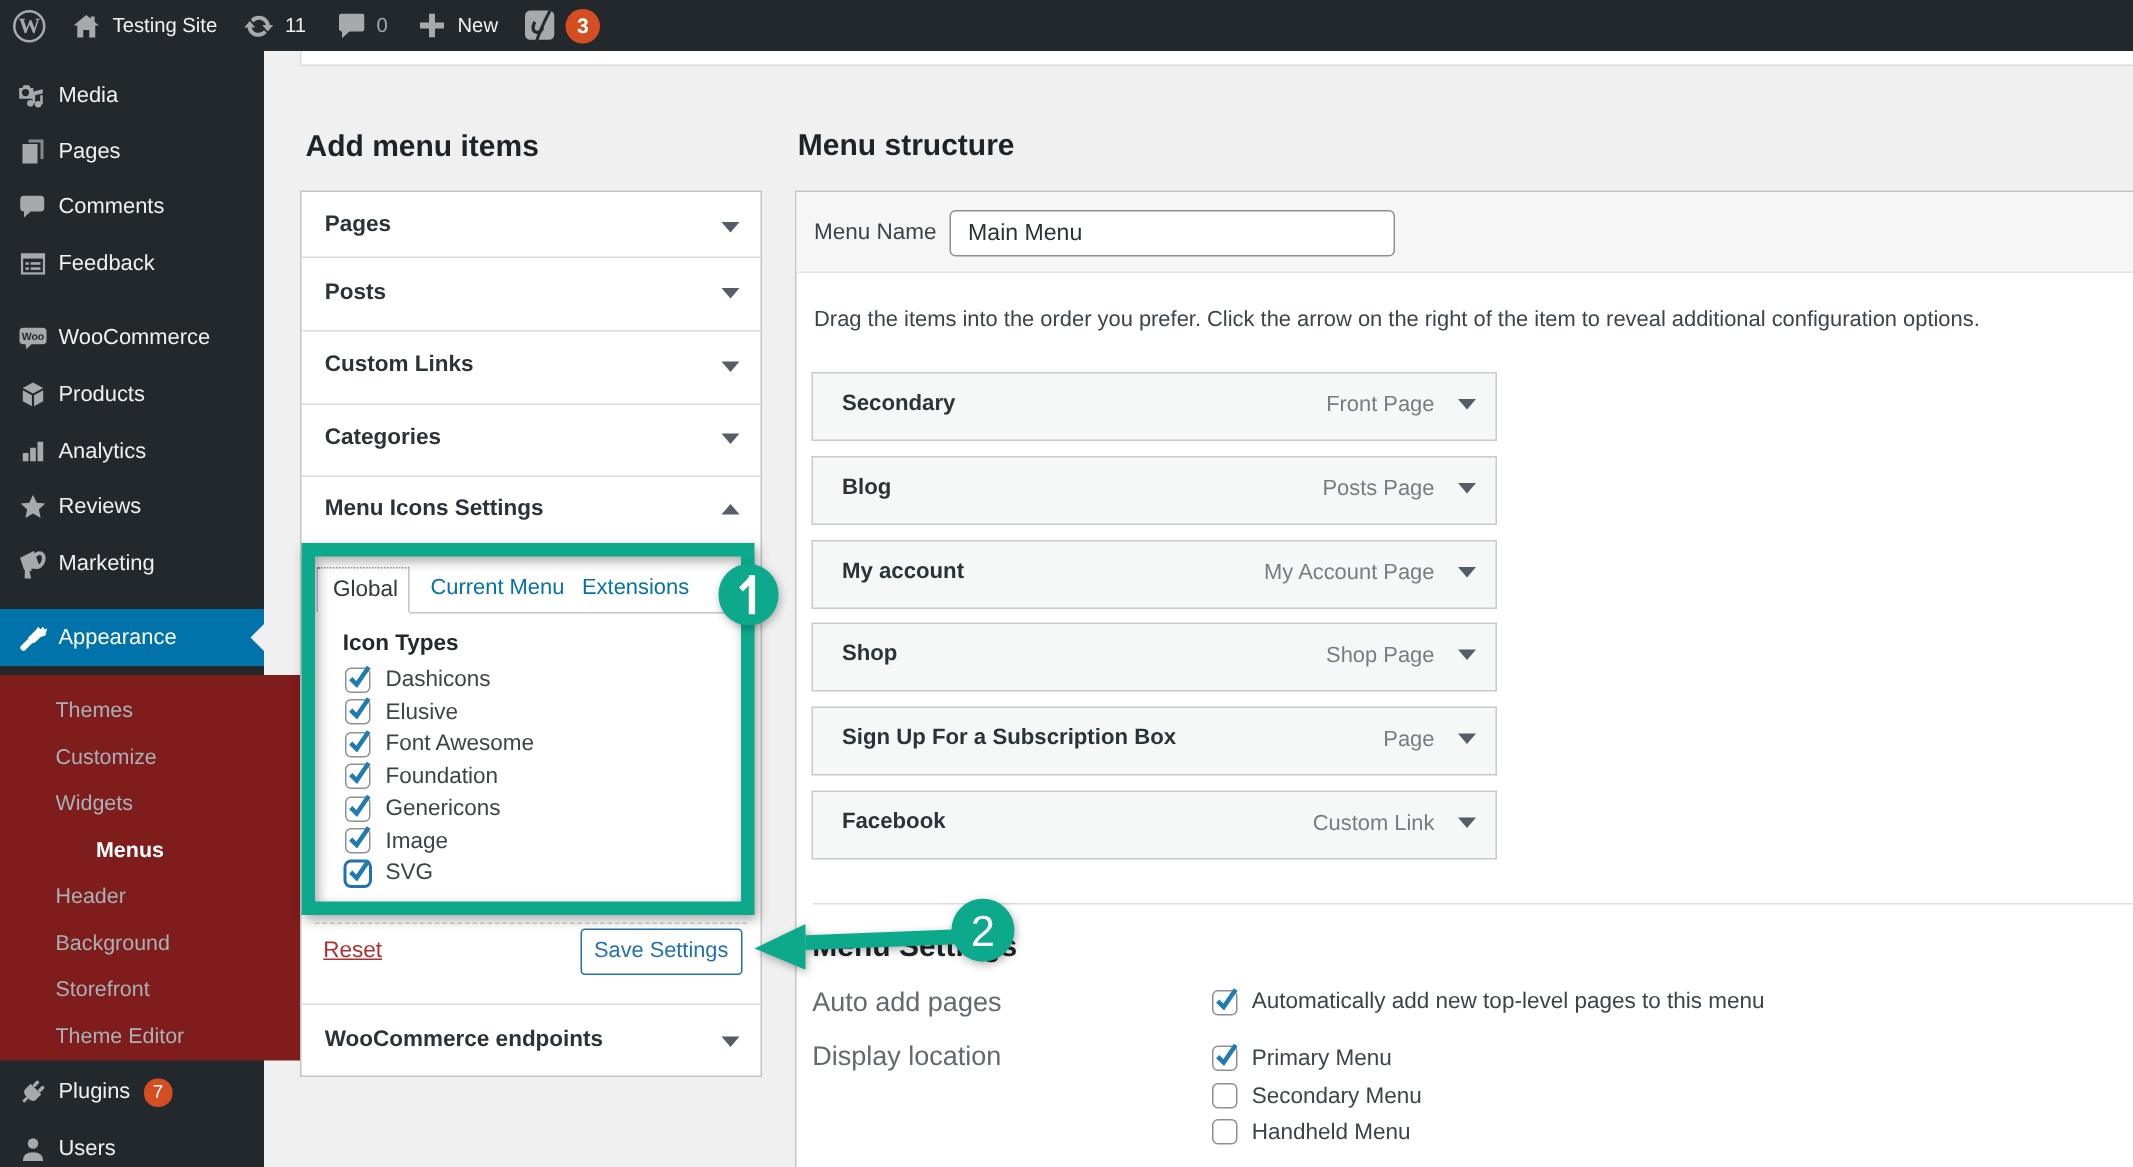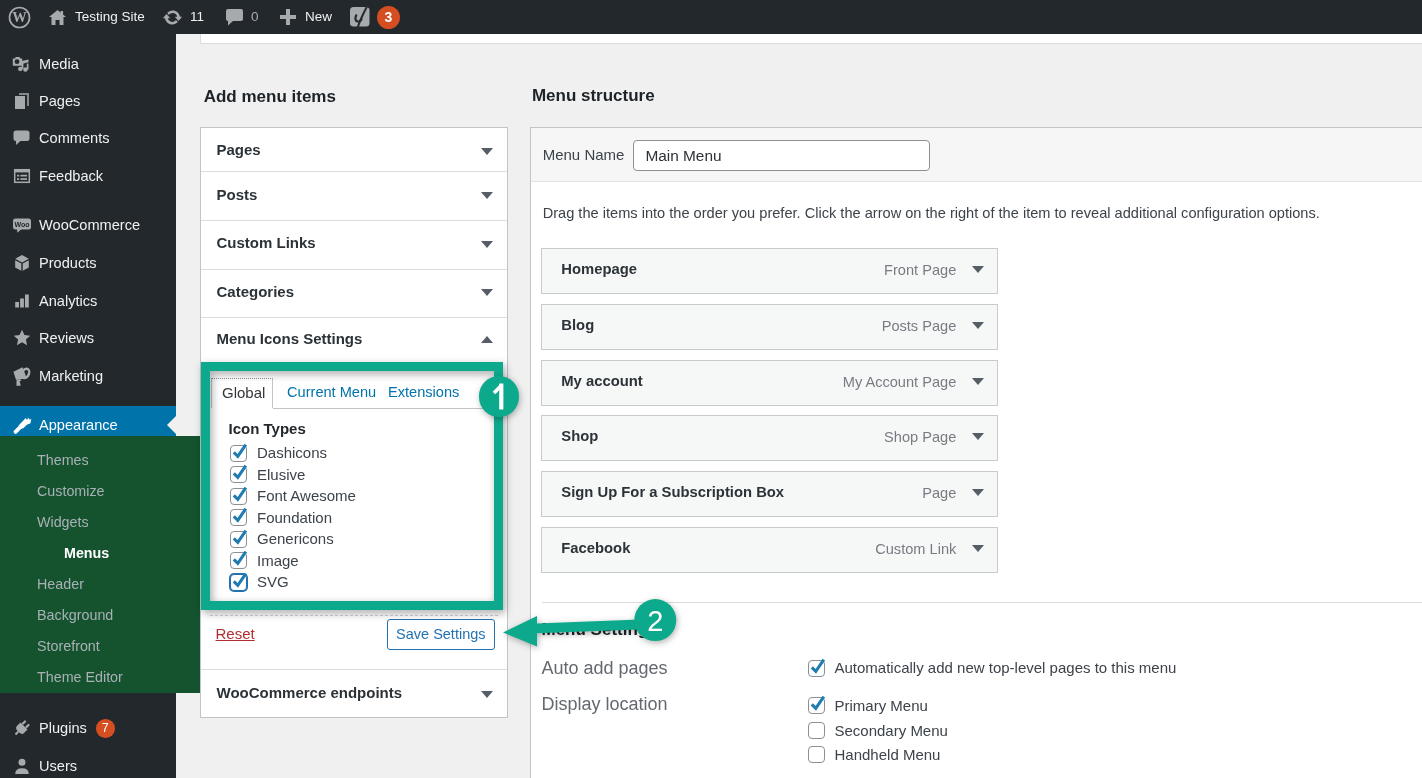--- a/index.html
+++ b/index.html
@@ -10,29 +10,29 @@
   
   #adminbar { position:absolute; left:0; top:0; width:1422px; height:34px; background:#23282d; color:#f0f0f1; font-size:13.5px; }
   #adminbar .txt { position:absolute; top:0; height:34px; line-height:34px; white-space:nowrap; }
   #adminbar .gray { color:#a7aaad; }
   #adminbar svg { position:absolute; }
   
   #sidebar { position:absolute; left:0; top:34px; width:176px; height:744px; background:#23282d; }
   .mitem { position:absolute; left:0; width:176px; height:20px; line-height:20px; color:#f0f0f1; font-size:14.6px; }
   .mitem span.lbl { position:absolute; left:39px; top:0; }
   .mitem svg { position:absolute; left:12px; top:0px; }
-  #submenu { position:absolute; left:0; top:402px; width:208px; height:257px; background:#14532d; }
+  #submenu { position:absolute; left:0; top:416px; width:208px; height:257px; background:#7f1d1d; }
   .sitem { position:absolute; left:37px; height:20px; line-height:20px; color:#a9b1b7; font-size:14.3px; white-space:nowrap; }
   #appearance { position:absolute; left:0; top:371.5px; width:176px; height:38px; background:#0073aa; }
   #appearance .lbl { position:absolute; left:39px; top:9px; height:20px; line-height:20px; color:#fff; font-size:14.6px; }
   #appearance svg { position:absolute; left:12px; top:9px; }
   #appearance .notch { position:absolute; right:0; top:10px; width:0; height:0; border-top:9px solid transparent; border-bottom:9px solid transparent; border-right:9px solid #f0f0f1; }
   .badge { position:absolute; border-radius:50%; background:#d54e21; color:#fff; text-align:center; }
   
-  h2.head { position:absolute; font-size:17px; font-weight:700; color:#1d2327; white-space:nowrap; }
+  h2.head { position:absolute; font-size:20px; font-weight:700; color:#1d2327; white-space:nowrap; }
   .box { position:absolute; background:#fff; border:1px solid #c3c4c7; }
   .rowline { position:absolute; height:1px; background:#dcdcde; }
   .acc-title { position:absolute; font-size:15px; font-weight:700; color:#2c3338; white-space:nowrap; }
   .arr-down { position:absolute; width:0; height:0; border-left:6px solid transparent; border-right:6px solid transparent; border-top:7px solid #555d66; }
   .arr-up { position:absolute; width:0; height:0; border-left:6px solid transparent; border-right:6px solid transparent; border-bottom:7px solid #555d66; }
   .cb { position:absolute; width:17px; height:17px; background:#fff; border:1px solid #8c8f94; border-radius:4px; }
   .cb svg { position:absolute; left:0px; top:-3px; overflow:visible; }
   .cb.focusblue { border:1px solid #2271b1; box-shadow:0 0 0 1px #2271b1; }
   .lbl15 { position:absolute; font-size:15px; color:#3c434a; white-space:nowrap; height:20px; line-height:20px; }
   .gray15 { position:absolute; font-size:18px; color:#646970; white-space:nowrap; height:20px; line-height:20px; }
@@ -272,21 +272,21 @@
     <div class="acc-title" style="left:216.5px; top:684px;">WooCommerce endpoints</div>
     <div class="arr-down" style="left:481px; top:691px;"></div>
 
     <div class="box" style="left:530px; top:126.5px; width:900px; height:660px;"></div>
     <div class="abs" style="left:531px; top:127.5px; width:898px; height:54px; background:#f6f6f6; border-bottom:1px solid #e2e4e7;"></div>
     <div class="lbl15" style="left:542.7px; top:145px;">Menu Name</div>
     <div class="abs" style="left:633.4px; top:140px; width:297px; height:31px; background:#fff; border:1px solid #8c8f94; border-radius:4px; font-size:15.4px; color:#2c3338; line-height:29px; padding-left:11px;">Main Menu</div>
     <div class="lbl15" style="left:542.7px; top:202.5px; font-size:14.6px;">Drag the items into the order you prefer. Click the arrow on the right of the item to reveal additional configuration options.</div>
 
     <div class="abs mibox" style="top:247.6px;">
-        <span class="mi-t">Homepage</span>
+        <span class="mi-t">Secondary</span>
         <span class="mi-s">Front Page</span>
         <span class="mi-a"></span>
       </div>
     <div class="abs mibox" style="top:304.3px;">
         <span class="mi-t">Blog</span>
         <span class="mi-s">Posts Page</span>
         <span class="mi-a"></span>
       </div>
     <div class="abs mibox" style="top:360.1px;">
         <span class="mi-t">My account</span>

